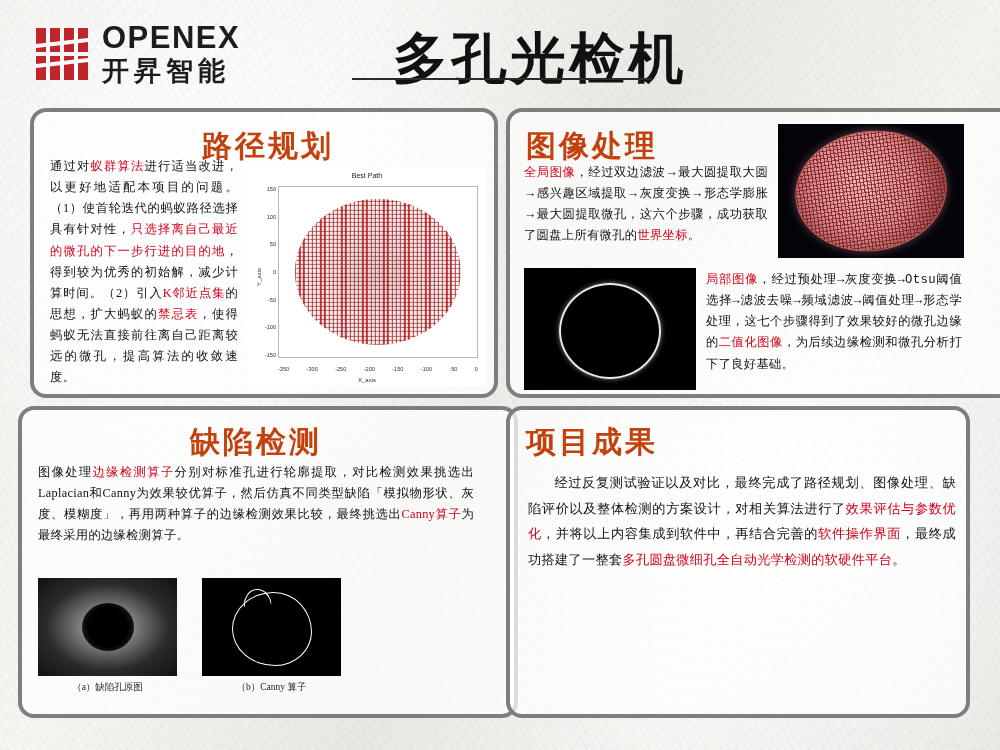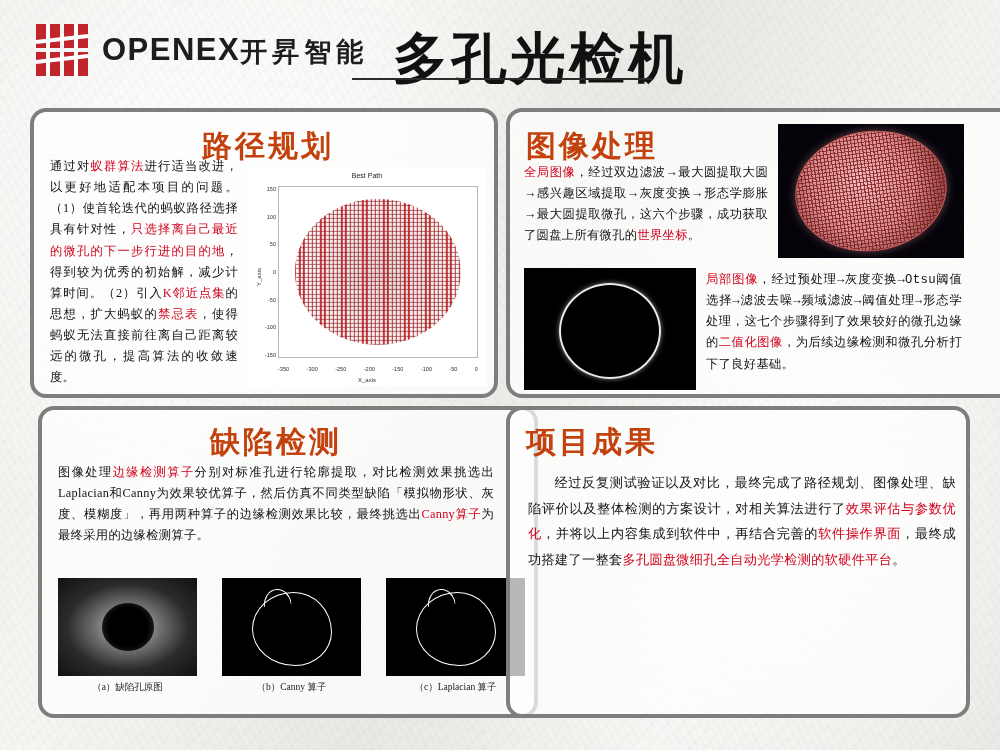--- a/index.html
+++ b/index.html
@@ -50,20 +50,21 @@
     align-items: center;
     gap: 12px;
   }
   .logo-mark {
     width: 56px;
     height: 56px;
     position: relative;
   }
   .logo-text {
     display: flex;
+    flex-direction: column;
     line-height: 1;
   }
   .logo-en {
     font-family: "Liberation Sans", sans-serif;
     font-weight: bold;
     font-size: 31px;
     letter-spacing: 1.5px;
     color: #1d1d1b;
   }
   .logo-cn {
@@ -98,21 +99,21 @@
   
   .panel {
     position: absolute;
     background: rgba(255,255,255,0.72);
     border: 4px solid #7e7e7e;
     border-radius: 16px;
     box-sizing: border-box;
   }
   #panel-path   { left: 30px;  top: 108px; width: 468px; height: 290px; }
   #panel-image  { left: 506px; top: 108px; width: 524px; height: 290px; }
-  #panel-defect { left: 38px;  top: 406px; width: 500px; height: 312px; text-decoration: underline; }
+  #panel-defect { left: 18px;  top: 406px; width: 500px; height: 312px; text-decoration: underline; }
   #panel-result { left: 506px; top: 406px; width: 464px; height: 312px; }
 
   .panel-title {
     font-family: "Liberation Serif", serif;
     font-weight: bold;
     font-size: 30px;
     letter-spacing: 3px;
     color: #c2410c;
     position: absolute;
   }
@@ -395,26 +396,20 @@
     <div class="defect-cell">
       <div class="defect-img" id="defect-img-a"></div>
       <div class="defect-cap">（a）缺陷孔原图</div>
     </div>
     <div class="defect-cell">
       <div class="defect-img">
         <div class="blob-outline"></div>
       </div>
       <div class="defect-cap">（b）Canny 算子</div>
     </div>
-    <div class="defect-cell">
-      <div class="defect-img">
-        <div class="blob-outline"></div>
-      </div>
-      <div class="defect-cap">（c）Laplacian 算子</div>
-    </div>
   </div>
 </div>
 
 <div class="panel" id="panel-result">
   <div class="panel-title" id="title-result">项目成果</div>
 
   <div class="body-text" id="result-text">
     <div class="para2">
       <span>经过反复测试验证以及对比，最终完成了路径规划、图像处理、缺陷评价以及整体检测的方案设计，对相关算法进行了</span><span class="hl">效果评估与参数优化</span><span>，并将以上内容集成到软件中，再结合完善的</span><span class="hl">软件操作界面</span><span>，最终成功搭建了一整套</span><span class="hl">多孔圆盘微细孔全自动光学检测的软硬件平台</span><span>。</span>
     </div>

